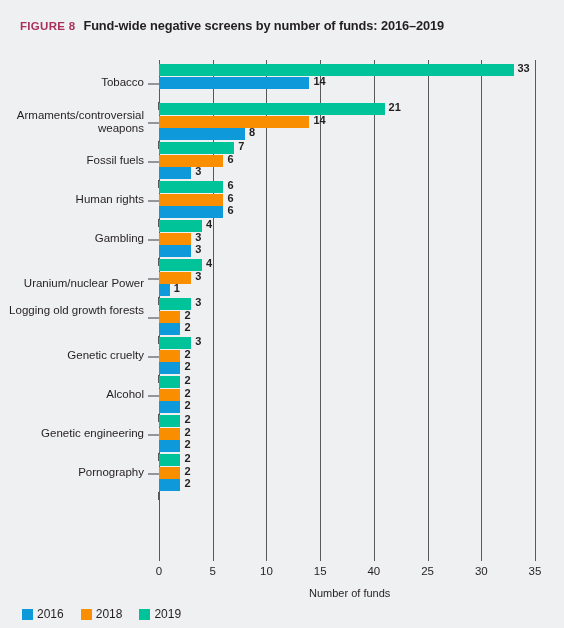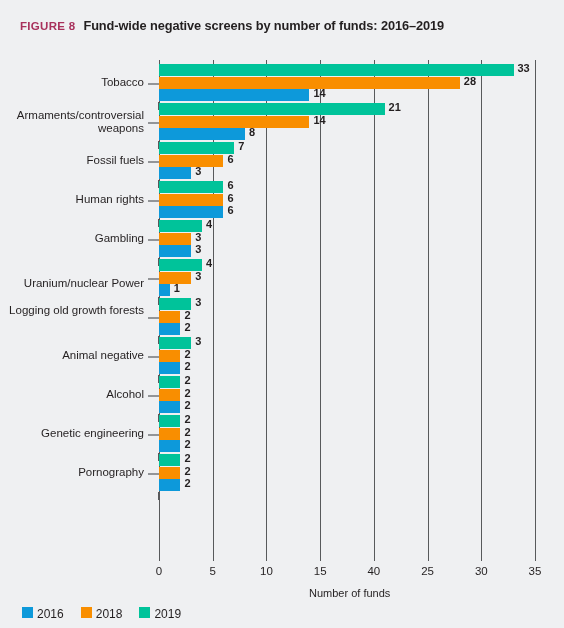--- a/index.html
+++ b/index.html
@@ -170,20 +170,21 @@
   #legend {
     position: absolute;
     left: 22px;
     top: 607px;
     display: flex;
     align-items: center;
     gap: 17px;
   }
   .legend-item {
     display: flex;
+    align-items: center;
     gap: 4px;
   }
   .legend-swatch {
     width: 11px;
     height: 11px;
     display: block;
   }
   .legend-label {
     font-size: 12px;
     color: #231f20;
@@ -208,21 +209,21 @@
       <div class="cat-label" style="top: 94px;">Fossil fuels</div>
       <div class="cat-tick" style="top: 140px;"></div>
       <div class="cat-label" style="top: 133px; margin-left: 7px;">Human rights</div>
       <div class="cat-tick" style="top: 179px;"></div>
       <div class="cat-label" style="top: 172px;">Gambling</div>
       <div class="cat-tick" style="top: 218px;"></div>
       <div class="cat-label" style="top: 217px;">Uranium/nuclear Power</div>
       <div class="cat-tick" style="top: 257px;"></div>
       <div class="cat-label" style="top: 243.5px;">Logging old growth forests</div>
       <div class="cat-tick" style="top: 296px;"></div>
-      <div class="cat-label" style="top: 289px;">Animal negative</div>
+      <div class="cat-label" style="top: 289px;">Genetic cruelty</div>
       <div class="cat-tick" style="top: 335px;"></div>
       <div class="cat-label" style="top: 328px;">Alcohol</div>
       <div class="cat-tick" style="top: 374px;"></div>
       <div class="cat-label" style="top: 367px;">Genetic engineering</div>
       <div class="cat-tick" style="top: 413px;"></div>
       <div class="cat-label" style="top: 406px;">Pornography</div>
     </div>
 
   <div id="plot-area">
     <div id="gridlines">
@@ -233,24 +234,20 @@
         <div class="gridline" style="left: 214.857px;"></div>
         <div class="gridline" style="left: 268.571px;"></div>
         <div class="gridline" style="left: 322.286px;"></div>
         <div class="gridline" style="left: 376px;"></div>
       </div>
     <div id="bars">
         <div class="bar-group" style="top: 4px;">
           <div class="bar-row">
             <div class="bar" style="width: 354.514px; background: rgb(0, 195, 154);"></div>
             <div class="bar-value" style="left: 358.514px;">33</div>
-          </div>
-          <div class="bar-row">
-            <div class="bar" style="width: 300.8px; background: rgb(249, 142, 0);"></div>
-            <div class="bar-value" style="left: 304.8px;">28</div>
           </div>
           <div class="bar-row">
             <div class="bar" style="width: 150.4px; background: rgb(13, 153, 218);"></div>
             <div class="bar-value" style="left: 154.4px;">14</div>
           </div>
         </div>
         <div class="axis-minor-tick" style="top: 42px; position: absolute;"></div>
         <div class="bar-group" style="top: 43px;">
           <div class="bar-row">
             <div class="bar" style="width: 225.6px; background: rgb(0, 195, 154);"></div>

